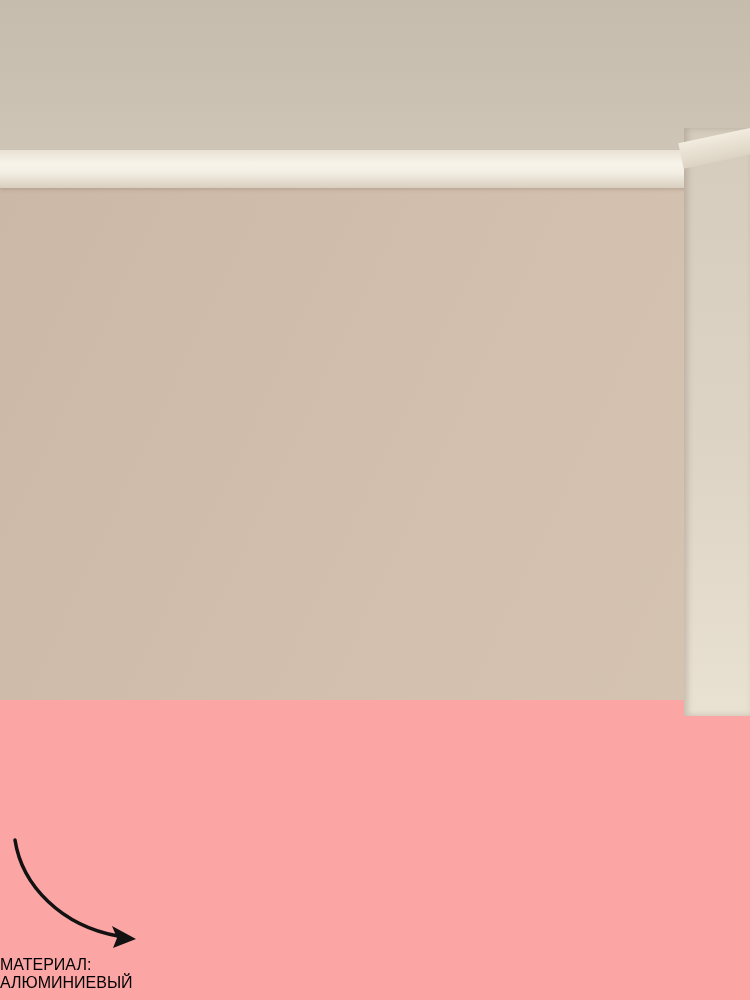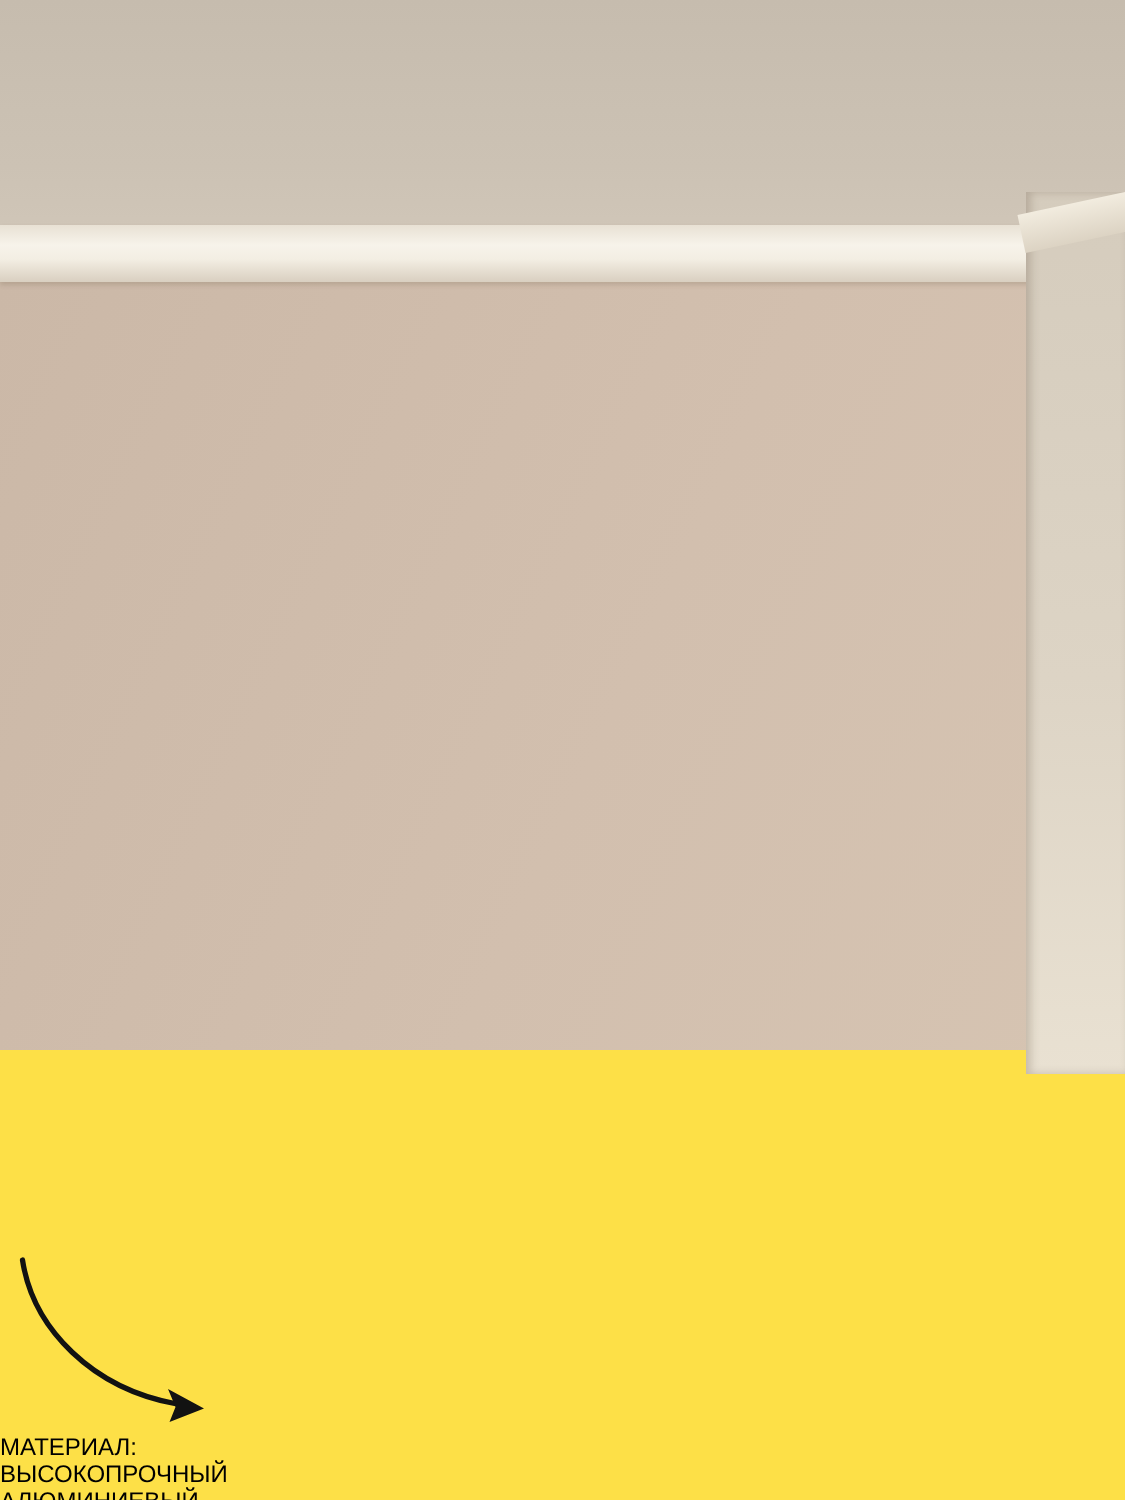--- a/index.html
+++ b/index.html
@@ -1,17 +1,17 @@
 <!DOCTYPE html>
 <html><head>
 <meta charset="utf-8">
 <style>
   html,body{margin:0;padding:0;}
   body{font-family:"Liberation Sans", sans-serif; background:#888;}
-  .stage{position:relative;width:750px;height:1000px;overflow:hidden;background:#fde047;}
+  .stage{position:relative;width:750px;height:1000px;overflow:hidden;background:#fca5a5;}
 
   
   .ceiling{position:absolute;left:0;top:0;width:750px;height:158px;
     background:linear-gradient(180deg,#c6bcae 0%,#ccc2b4 70%,#d0c6b8 100%);}
   .molding{position:absolute;left:0;top:150px;width:750px;height:38px;
     background:linear-gradient(180deg,#e8e1d4 0%,#f7f3ea 35%,#f3eee3 60%,#d9cfc0 100%);
     box-shadow:0 2px 3px rgba(90,70,50,.18);}
   .wall{position:absolute;left:0;top:186px;width:750px;height:514px;
     background:linear-gradient(115deg,#cbb8a7 0%,#d2bfae 55%,#d6c4b2 100%);}
   .right-wall{position:absolute;left:684px;top:128px;width:66px;height:588px;
@@ -184,21 +184,20 @@
 
   
   <svg class="curved-arrow" width="145" height="118" viewBox="0 0 145 118">
     <path d="M 15 6 C 22 52, 62 92, 118 102" fill="none" stroke="#121212" stroke-width="3.5" stroke-linecap="round"></path>
     <polygon points="136,105 112,92 117,104 113,114" fill="#121212"></polygon>
   </svg>
 
   
   <div class="material-box">
     <div class="material-label">МАТЕРИАЛ:</div>
-    <div class="material-line">ВЫСОКОПРОЧНЫЙ</div>
     <div class="material-line">АЛЮМИНИЕВЫЙ</div>
 
   </div>
 
   
   
 
   
   
 

